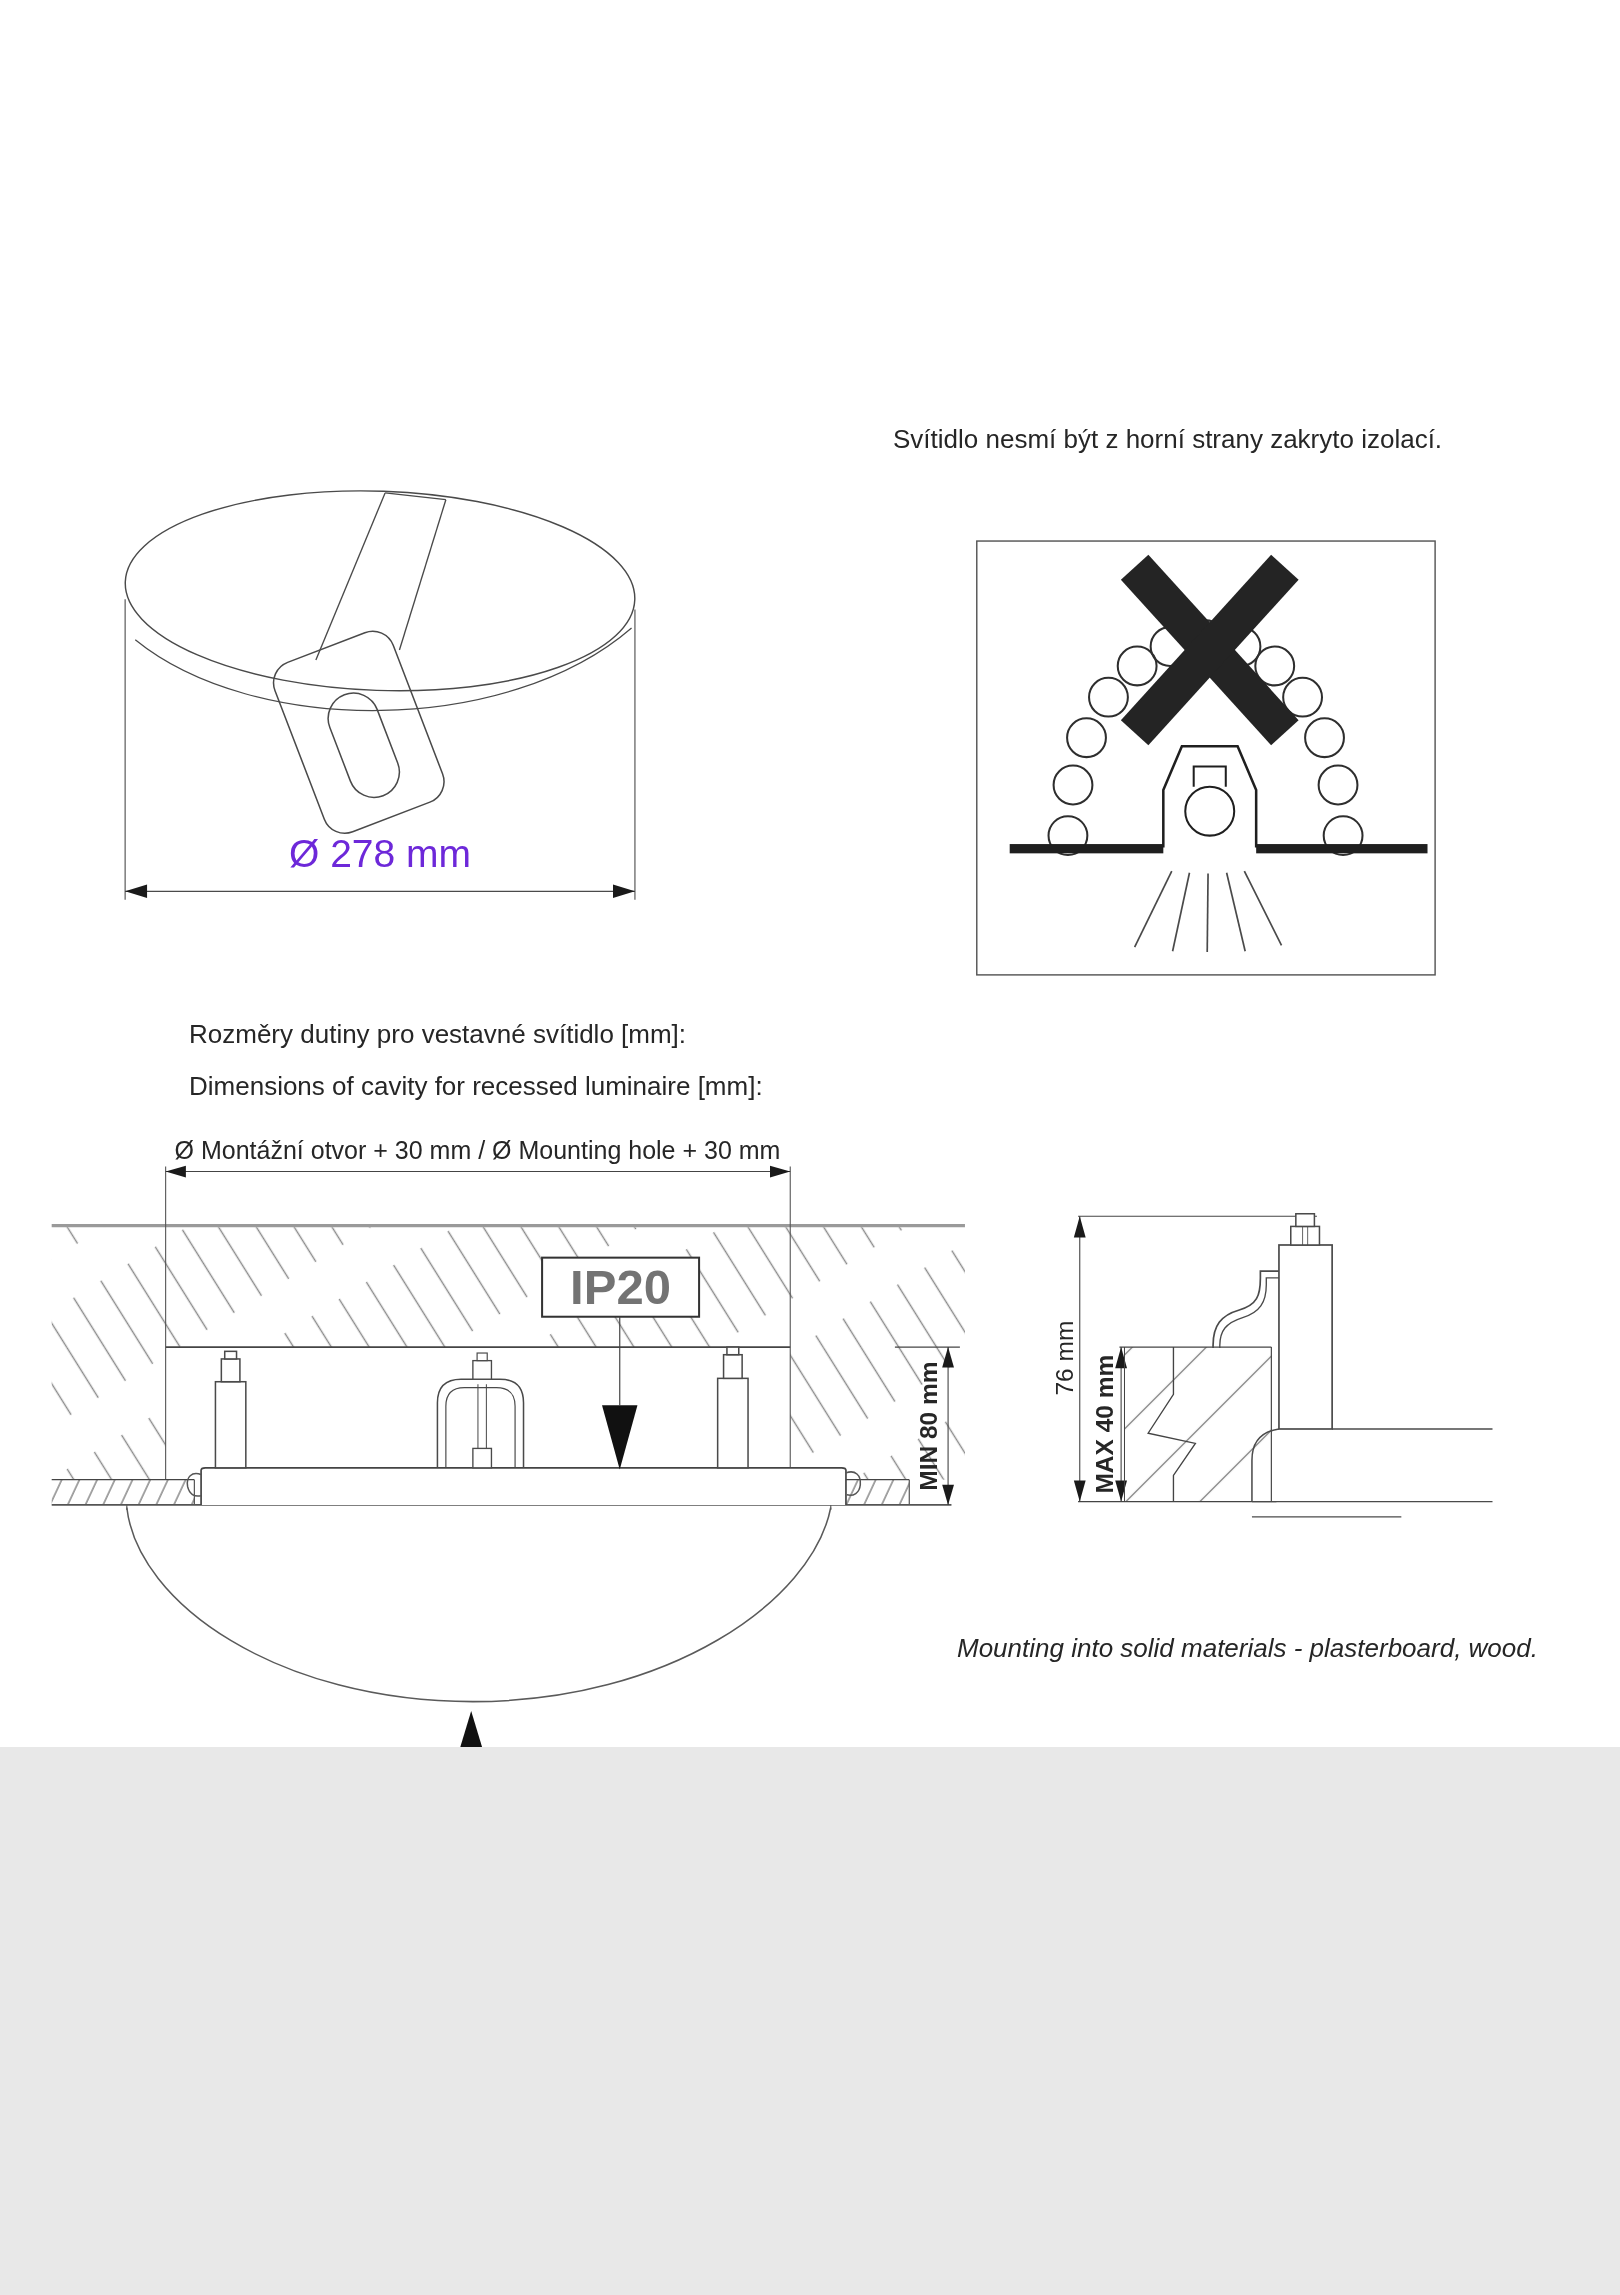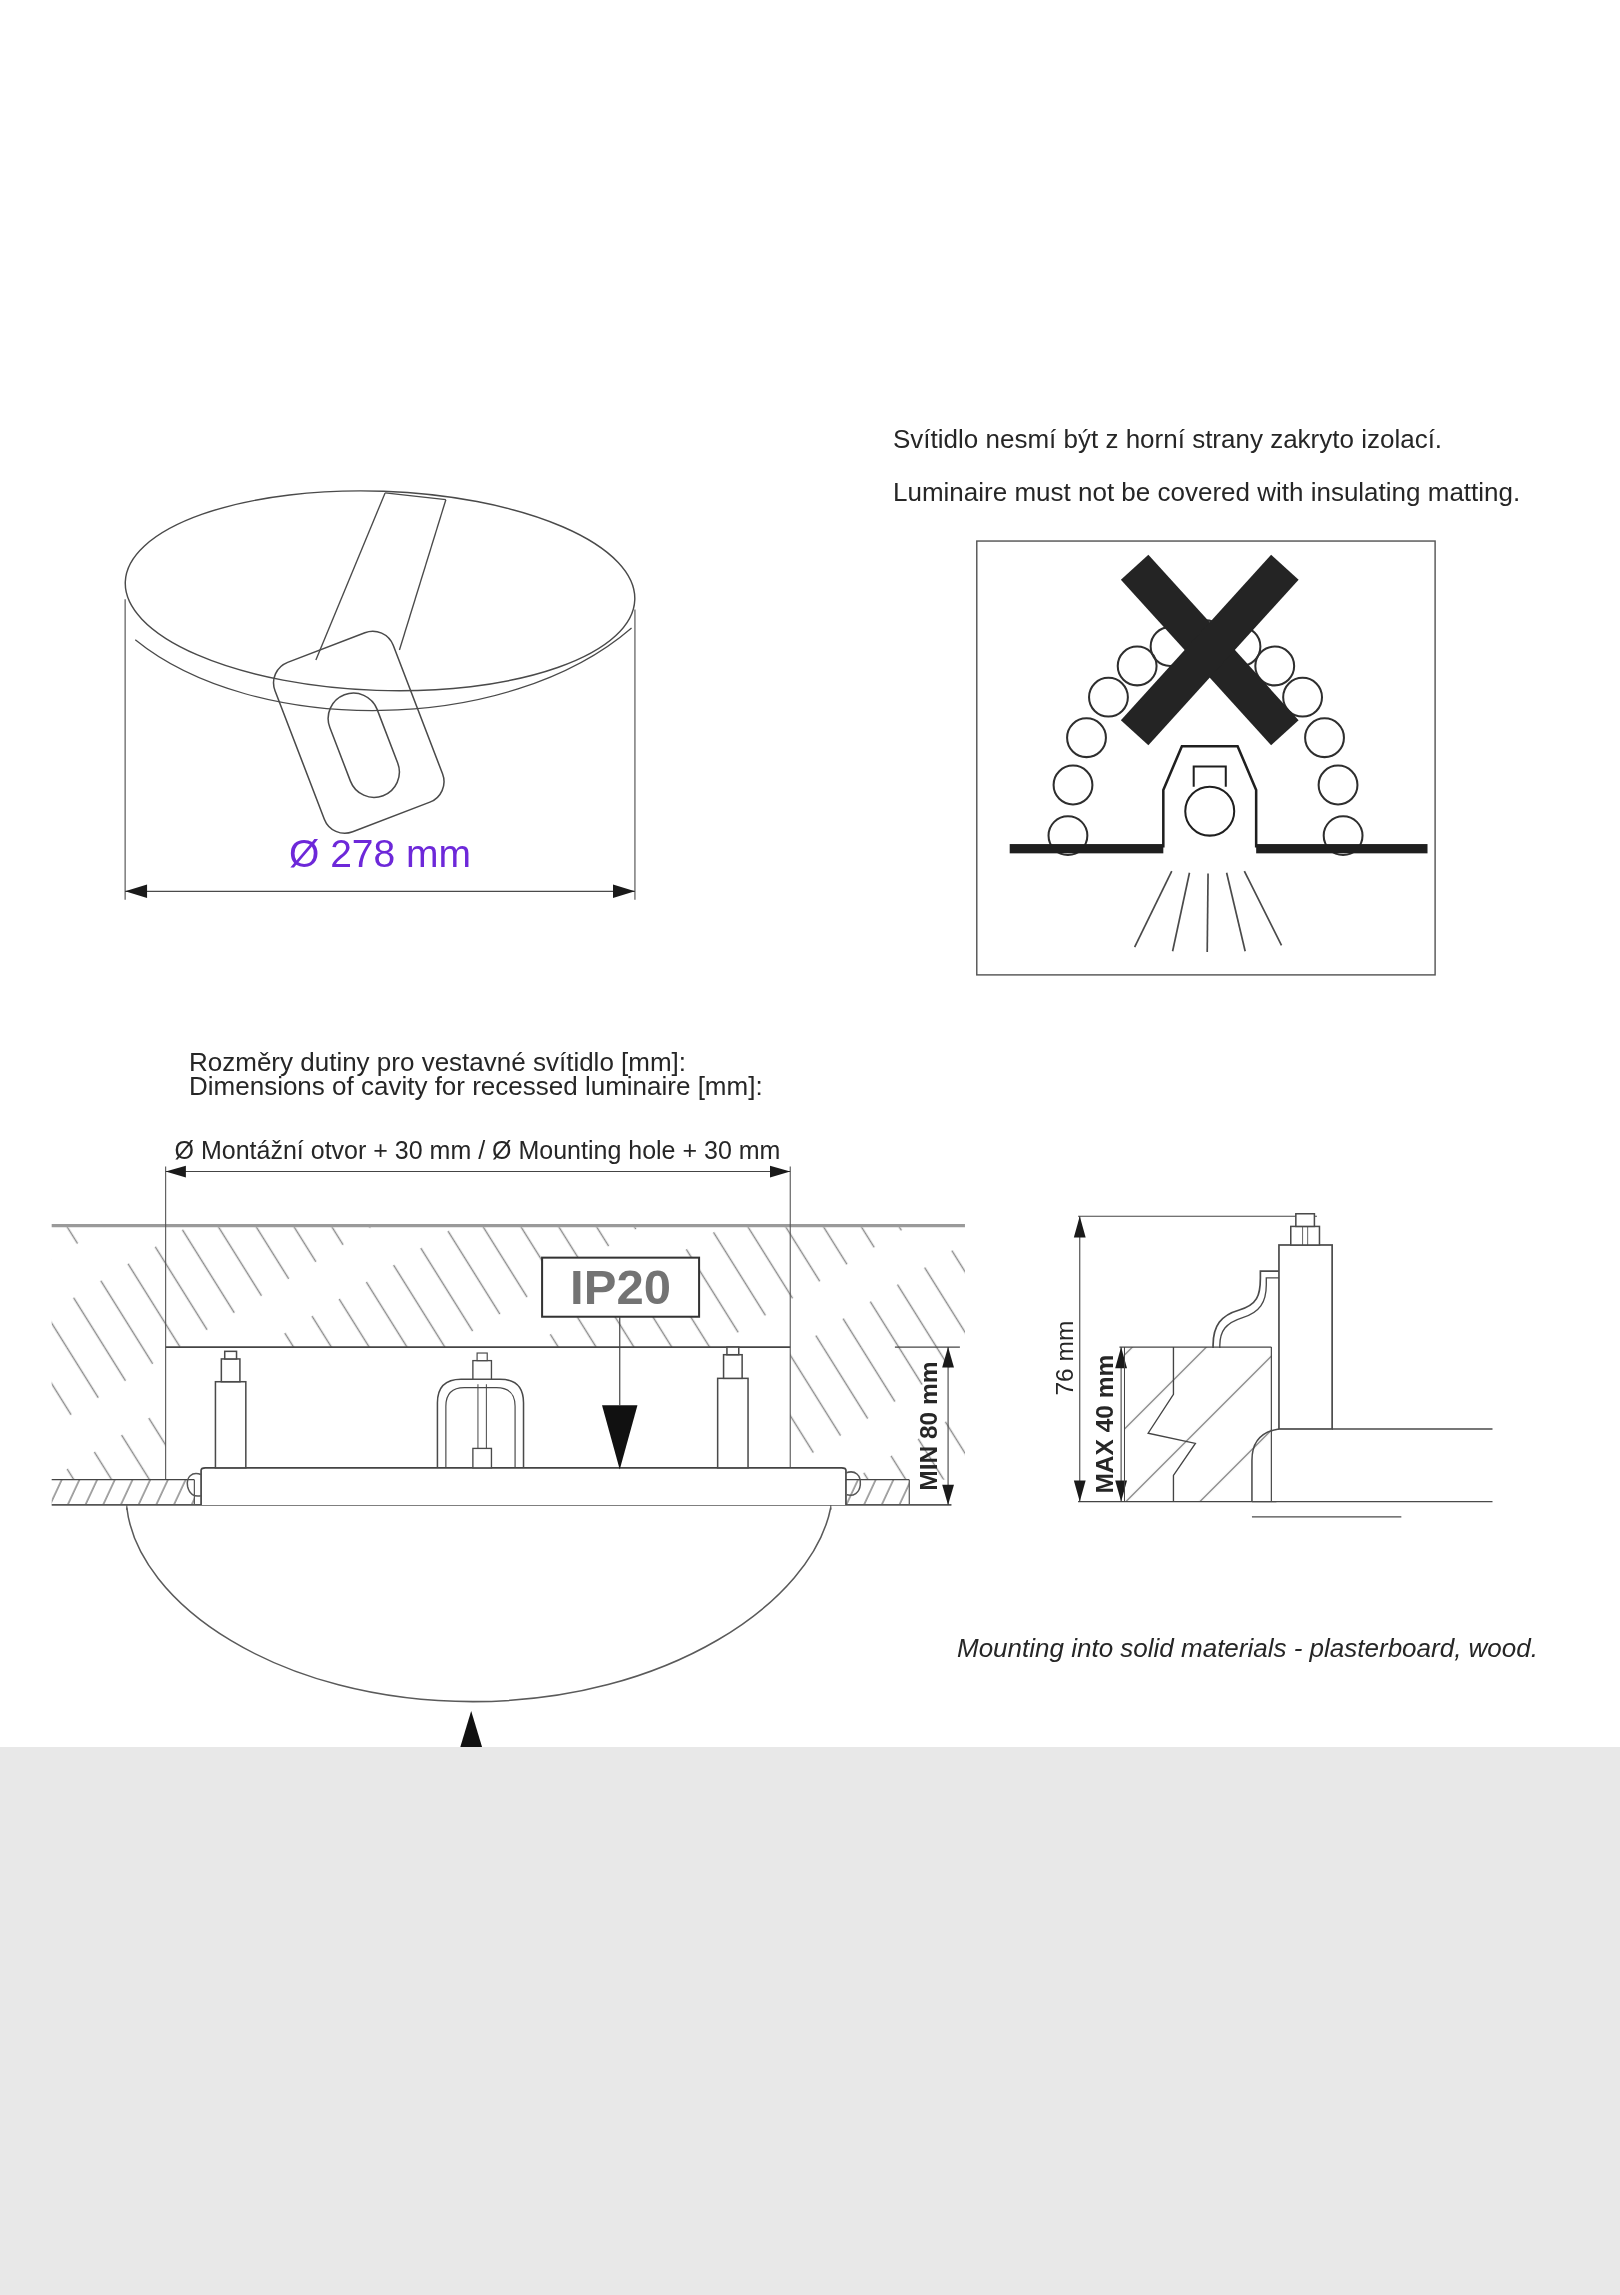--- a/index.html
+++ b/index.html
@@ -217,25 +217,24 @@
       <g fill="none" stroke="#4a4a4a">
         <line x1="1578" y1="1693" x2="1768" y2="1693" stroke-width="1.8"></line>
         <path d="M1515,1693 C1494,1696 1483,1708 1483,1730 L1483,1779" stroke-width="1.8"></path>
         <line x1="1483" y1="1779" x2="1768" y2="1779" stroke-width="1.6"></line>
         <line x1="1483" y1="1797" x2="1660" y2="1797" stroke-width="1.5"></line>
       </g>
     </g>
   </svg>
 
   <div class="t body-txt" style="left:893px;top:425px;">Svítidlo nesmí být z horní strany zakryto izolací.</div>
-  <div class="t body-txt" style="left:893px;top:478px;">Luminaire must not be covered with insulating matting.</div>
 
   <div class="t big-label center" style="left:211px;top:832px;width:338px;">Ø 278 mm</div>
 
-  <div class="t body-txt" style="left:189px;top:1020px;margin-top:28px;">Rozměry dutiny pro vestavné svítidlo [mm]:</div>
+  <div class="t body-txt" style="left:189px;top:1020px;">Rozměry dutiny pro vestavné svítidlo [mm]:</div>
   <div class="t body-txt" style="left:189px;top:1072px;">Dimensions of cavity for recessed luminaire [mm]:</div>
 
   <div class="t center" style="left:165px;top:1136px;width:625px;font-size:25px;">Ø Montážní otvor + 30 mm / Ø Mounting hole + 30 mm</div>
 
   <div class="t bold-label center" style="left:542px;top:1263px;width:157px;font-size:49px;line-height:1;">IP20</div>
 
   <div class="t dim-txt rot" style="left:862px;top:1412px;width:135px;font-weight:bold;">MIN 80 mm</div>
 
   <div class="t dim-txt rot" style="left:998px;top:1344px;width:135px;">76 mm</div>
   <div class="t dim-txt rot" style="left:1033px;top:1410px;width:144px;font-weight:bold;">MAX 40 mm</div>

